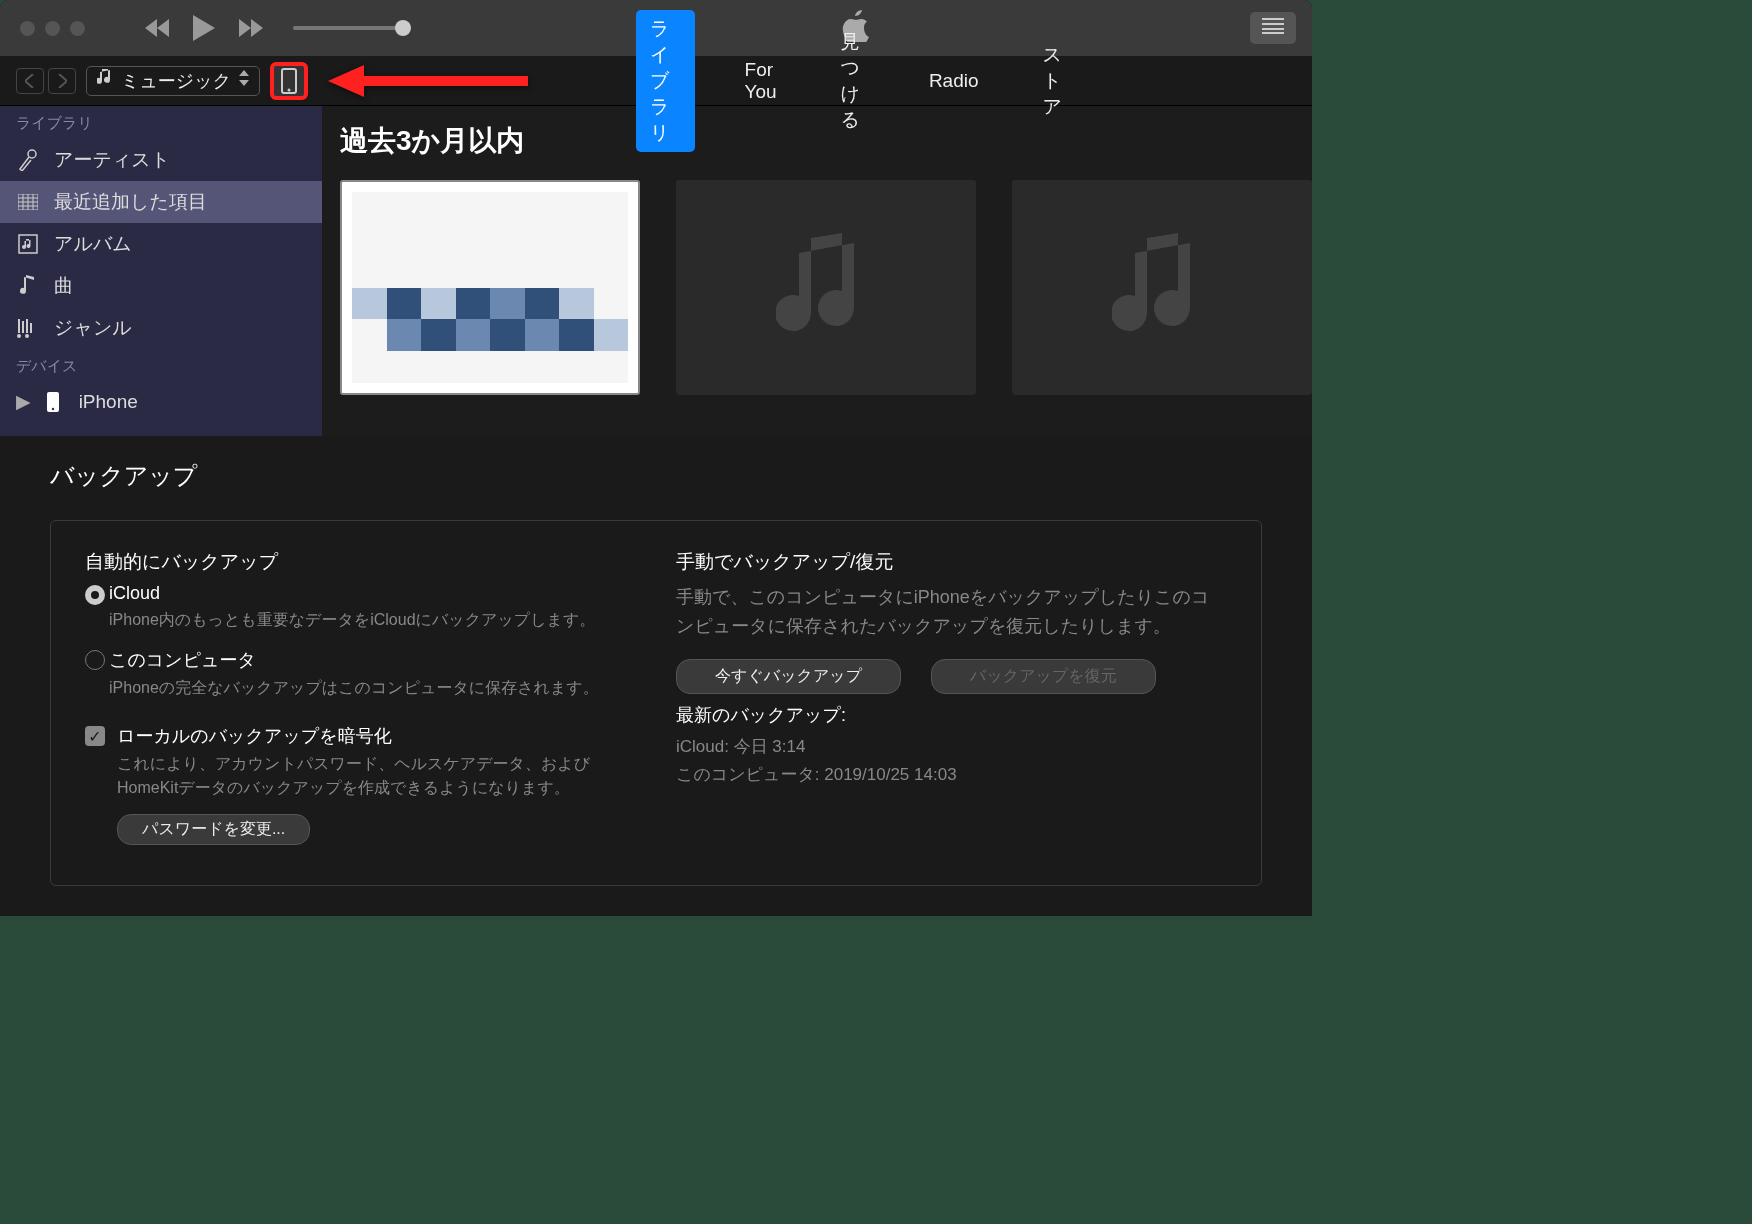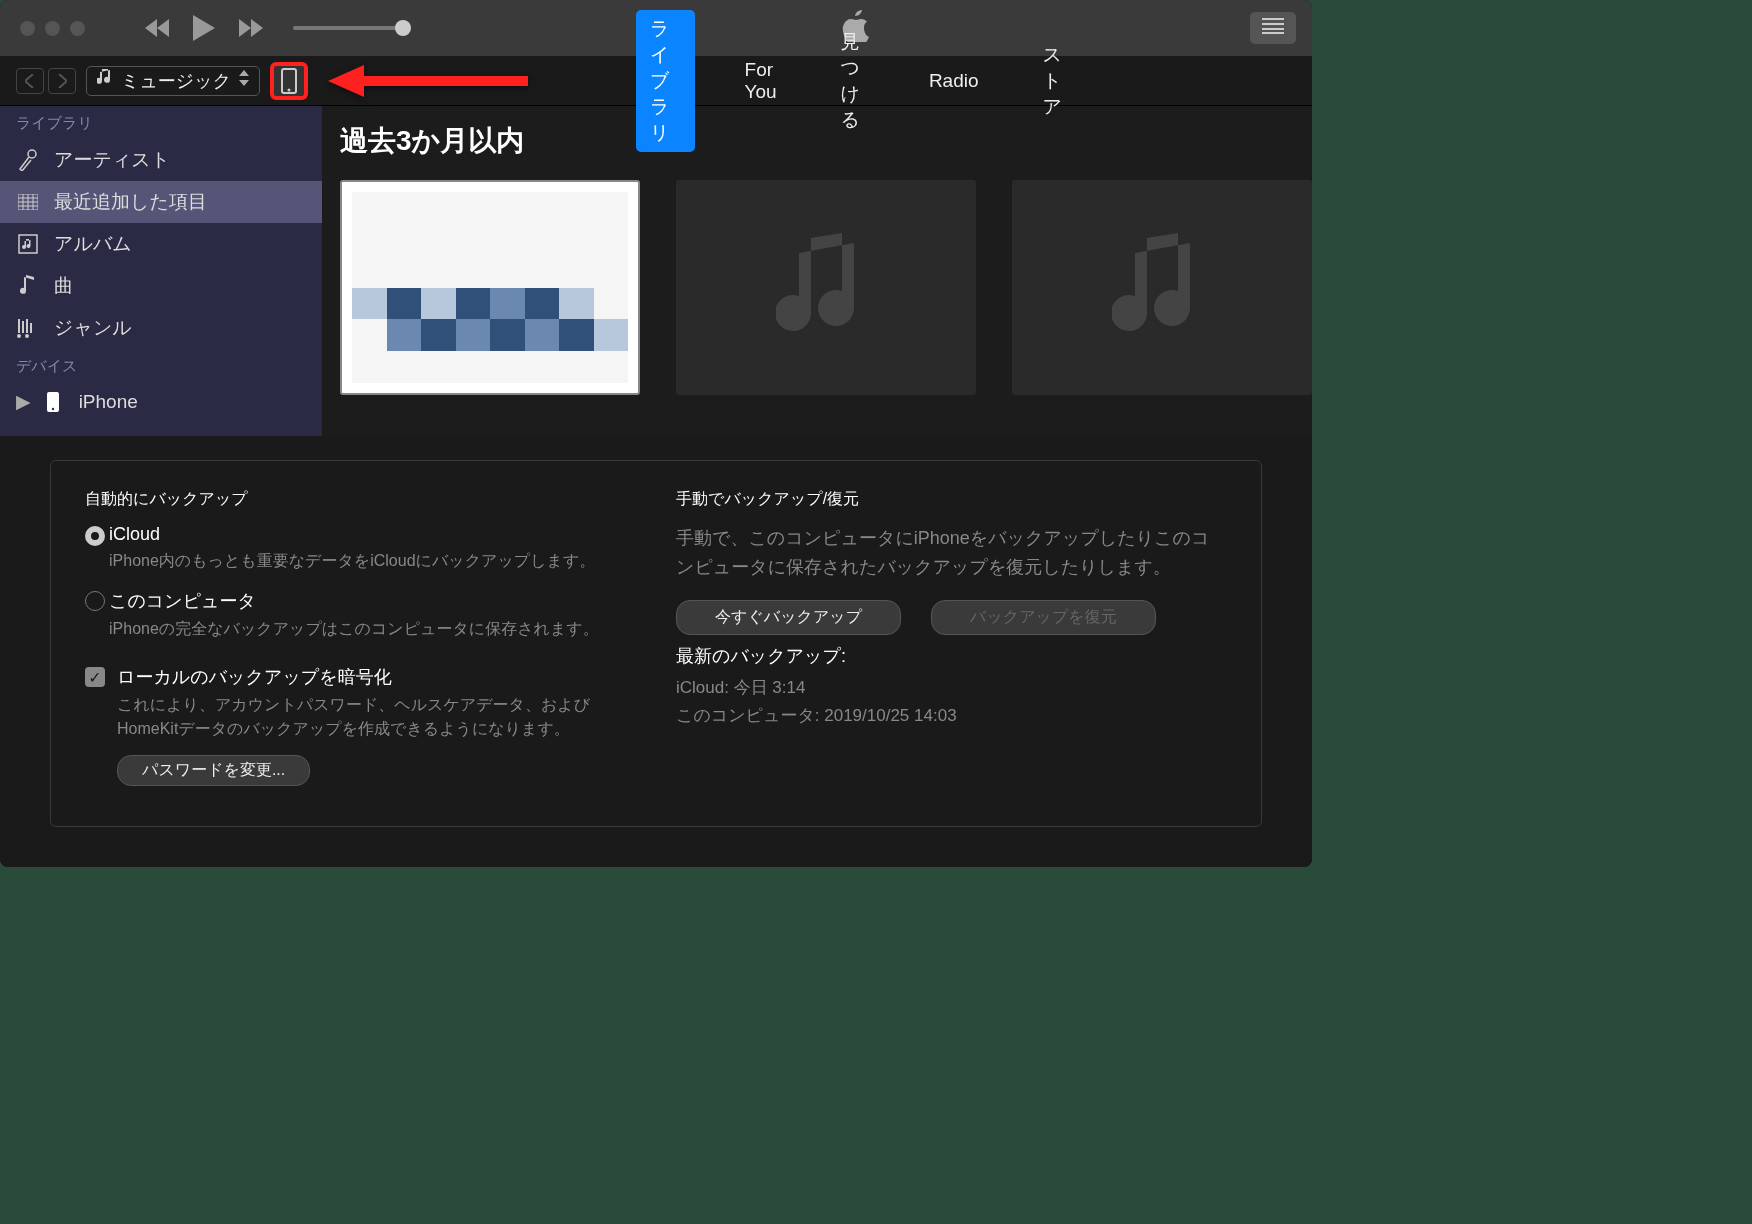--- a/index.html
+++ b/index.html
@@ -51,21 +51,21 @@
     .px { background: #f5f5f5; }
     .px.d1 { background: #30507a; }
     .px.d2 { background: #6a88b0; }
     .px.d3 { background: #b8c8dc; }
     
     
     .backup-section { background: #1a1a1a; padding: 24px 50px 40px; }
     .backup-title { color: #fff; font-size: 24px; font-weight: 500; margin-bottom: 28px; }
     .backup-box { border: 1px solid #3a3a3a; border-radius: 6px; padding: 28px 34px 40px; display: flex; gap: 40px; }
     .col { flex: 1; }
-    .col-title { color: #fff; font-size: 16px; font-weight: 500; margin-bottom: 14px; }
+    .col-title { color: #fff; font-size: 19px; font-weight: 500; margin-bottom: 8px; }
     .radio-row { display: flex; gap: 4px; margin-bottom: 10px; align-items: flex-start; }
     .radio { width: 20px; height: 20px; border-radius: 50%; border: 1px solid #777; flex-shrink: 0; margin-top: 2px; }
     .radio.checked { border: 6px solid #ccc; background: #1a1a1a; }
     .radio-content { flex: 1; }
     .radio-label { color: #fff; font-size: 18px; }
     .radio-desc { color: #888; font-size: 16px; line-height: 1.5; margin-top: 4px; }
     .check-row { display: flex; gap: 12px; margin-top: 24px; align-items: flex-start; }
     .check { width: 20px; height: 20px; border-radius: 4px; background: #888; flex-shrink: 0; display: flex; align-items: center; justify-content: center; color: #1a1a1a; font-size: 16px; margin-top: 2px; }
     .btn { display: inline-block; padding: 4px 24px; background: #3a3a3a; border: 1px solid #555; border-radius: 14px; color: #eee; font-size: 16px; margin-top: 14px; cursor: pointer; }
     .btn.disabled { color: #666; }
@@ -294,20 +294,21 @@
         <div class="thumb">
           <svg class="music-ph" width="100" height="120" viewBox="0 0 100 120">
               <path d="M35 10v75a18 18 0 1 1-12-17V25l55-10v65a18 18 0 1 1-12-17V5z" fill="currentColor"></path>
             </svg>
         </div>
       </div>
     </div>
   </div>
 
   <div class="backup-section">
+    <div class="backup-title">バックアップ</div>
     <div class="backup-box">
 
       <div class="col">
         <div class="col-title">自動的にバックアップ</div>
         <div class="radio-row">
           <div class="radio checked"></div>
           <div class="radio-content">
             <div class="radio-label">iCloud</div>
             <div class="radio-desc">iPhone内のもっとも重要なデータをiCloudにバックアップします。</div>
           </div>

